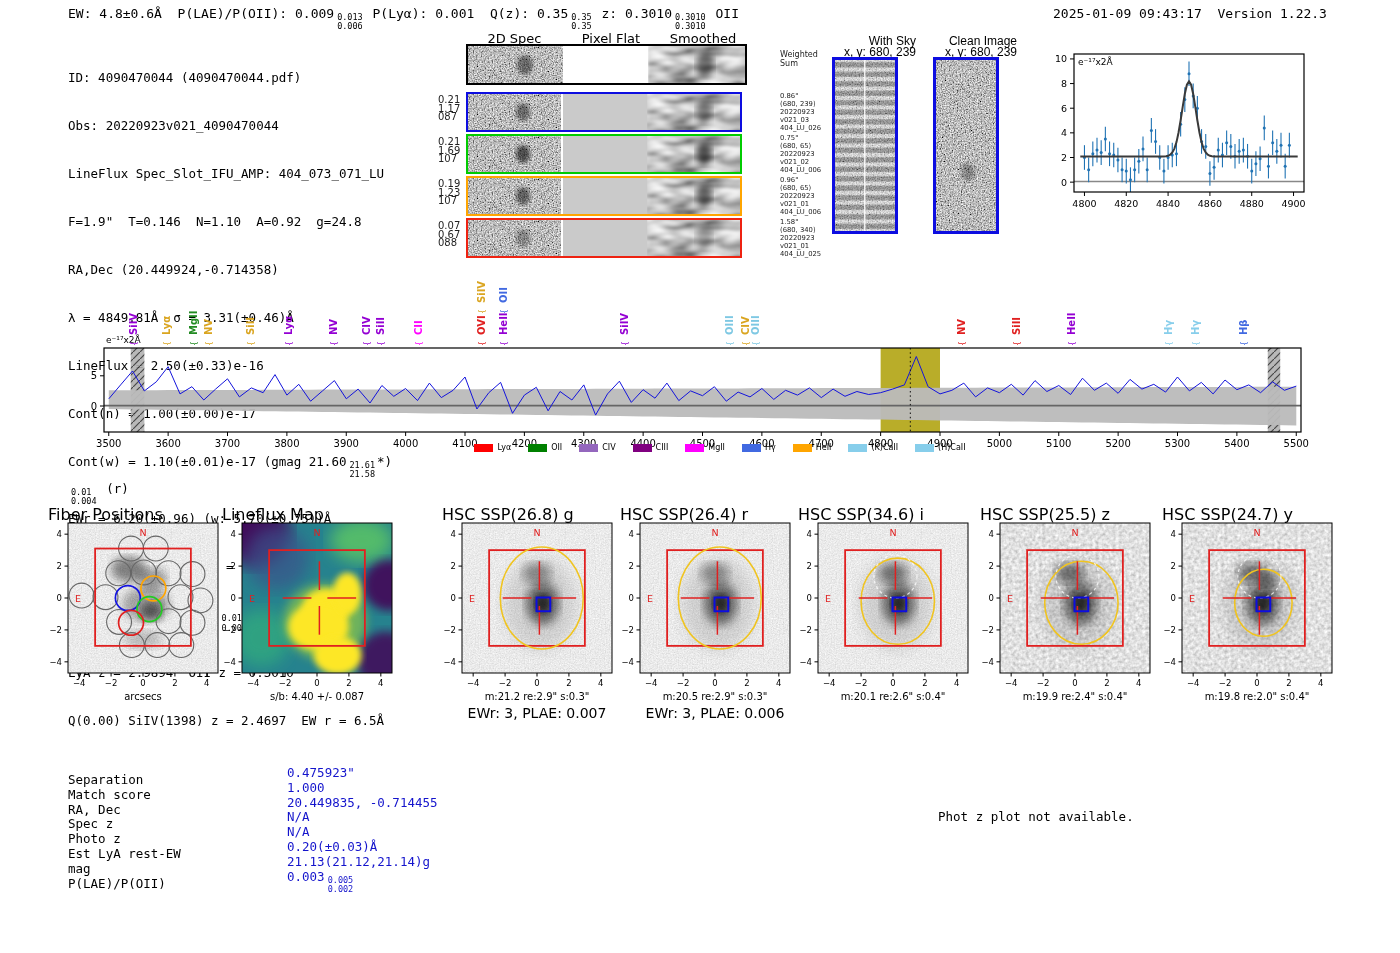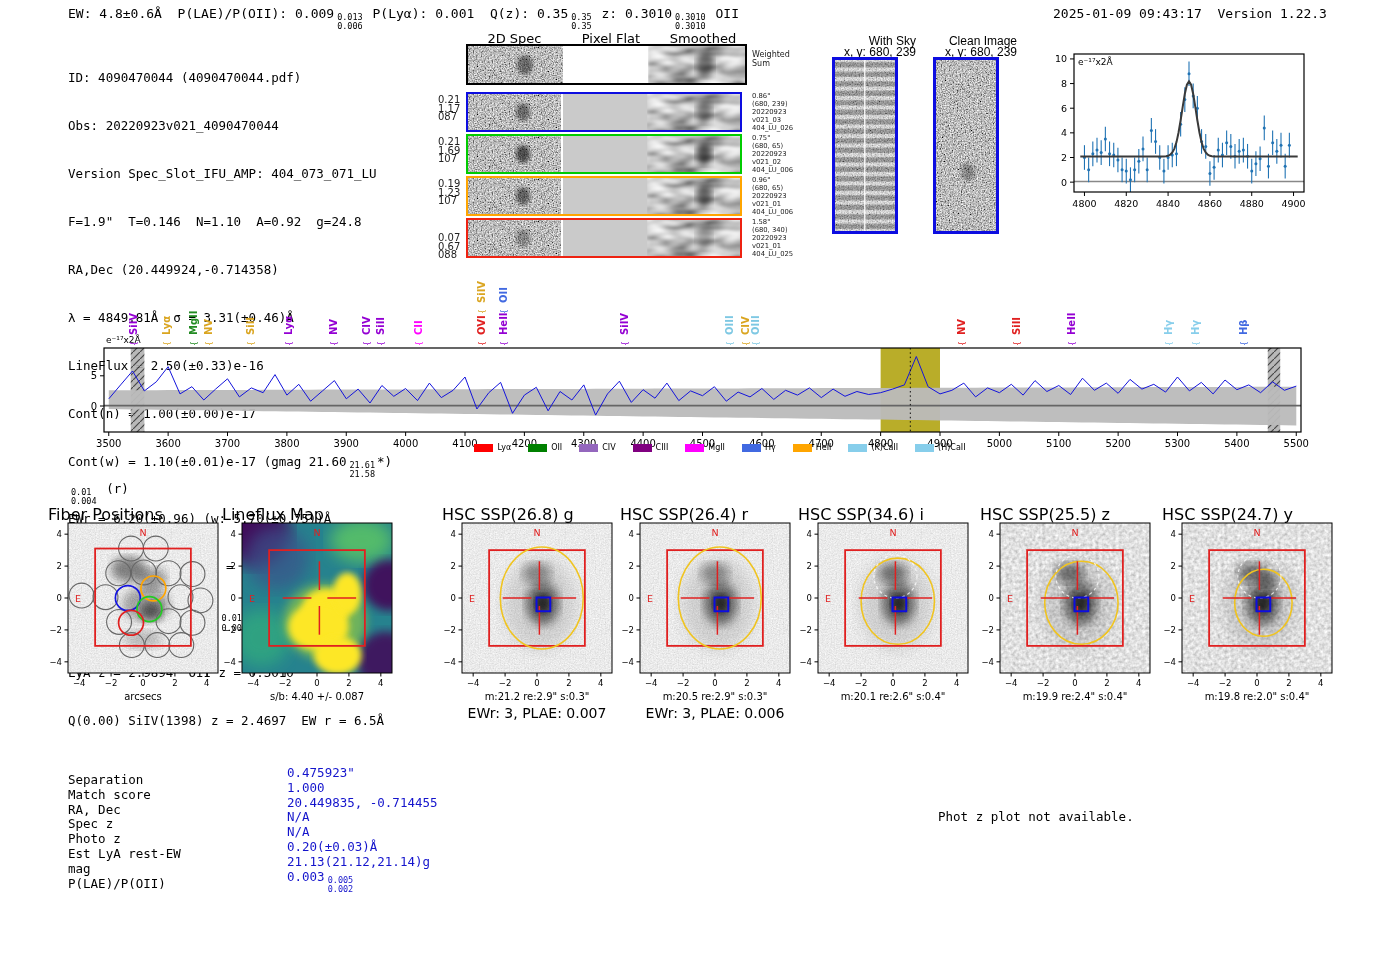--- a/index.html
+++ b/index.html
@@ -9,21 +9,21 @@
   .hdr{font-size:13px;white-space:nowrap;}
   .info{font-size:12.5px;line-height:16px;white-space:pre;}
   .stack{display:inline-flex;flex-direction:column;justify-content:center;
          font-size:8.5px;line-height:1.08;vertical-align:-2px;margin-left:3px;margin-right:2px;}
   .stack span{display:block;}
   .s2dtitle{font-size:13px;text-align:center;font-family:"DejaVu Sans","Liberation Sans",sans-serif;}
   .srow{position:absolute;left:466px;width:272px;height:36px;border:2.5px solid #000;background:#fff;}
   #wsumrow{position:absolute;left:466px;top:44px;width:277px;height:37px;border:2px solid #000;background:#fff;}
   .rowlabL{position:absolute;left:438px;width:24px;font-size:10px;line-height:8.6px;text-align:left;
            color:#222;font-family:"DejaVu Sans","Liberation Sans",sans-serif;}
-  .rowlabR{position:absolute;left:752px;width:60px;font-size:6.8px;line-height:8px;color:#222;
+  .rowlabR{position:absolute;left:780px;width:60px;font-size:6.8px;line-height:8px;color:#222;
            font-family:"DejaVu Sans","Liberation Sans",sans-serif;}
   .paneltitle{font-size:12px;text-align:right;font-family:Liberation Sans, sans-serif;line-height:11px;}
   .bluebox{position:absolute;border:3px solid #0d0de0;background:#fff;}
   .cut{position:absolute;top:505px;width:190px;}
   .cut-title{position:absolute;left:14px;top:0;width:190px;font-size:16px;
              font-family:"DejaVu Sans","Liberation Sans",sans-serif;}
   .cut-xlabel{position:absolute;left:14px;top:186px;width:190px;text-align:center;font-size:10px;
               font-family:"DejaVu Sans","Liberation Sans",sans-serif;}
   .cut-sub{position:absolute;left:14px;top:200px;width:190px;text-align:center;font-size:14px;
            font-family:"DejaVu Sans","Liberation Sans",sans-serif;}
@@ -131,21 +131,21 @@
         <span>0.3010</span>
       </span>&nbsp;<span>OII</span>
   </div>
   <div class="abs hdr" style="left:1053px;top:6px">
     <span>2025-01-09 09:43:17</span>&nbsp;&nbsp;<span>Version 1.22.3</span>
   </div>
 
   <div class="abs info" style="left:68px;top:38px">
     <div>ID: 4090470044 (4090470044.pdf)</div>
     <div>Obs: 20220923v021_4090470044</div>
-    <div>Version Spec_Slot_IFU_AMP: 404_073_071_LU</div>
+    <div>LineFlux Spec_Slot_IFU_AMP: 404_073_071_LU</div>
     <div>F=1.9"  T=0.146  N=1.10  A=0.92  g=24.8</div>
     <div>RA,Dec (20.449924,-0.714358)</div>
     <div>λ = 4849.81Å  σ = 3.31(±0.46)Å</div>
     <div>LineFlux = 2.50(±0.33)e-16</div>
     <div>Cont(n) = 1.00(±0.00)e-17</div>
     <div><span>Cont(w) = 1.10(±0.01)e-17 (gmag 21.60</span><span class="stack"><span>21.61</span><span>21.58</span></span><span>*)</span></div>
     <div>EWr = 6.20(±0.96) (w: 5.70(±0.75))Å</div>
     <div>S/N = 10.4(±1.4)  χ² = 1.1(±0.0)</div>
     <div><span>P(LAE)/P(OII): 0.012</span><span class="stack"><span>0.017</span><span>0.008</span></span></div>
     <div>LyA z = 2.9894  OII z = 0.3010</div>
@@ -227,21 +227,21 @@
         <div>v021_01</div>
         <div>404_LU_006</div>
       </div>
       <div class="srow" style="top: 218px; border-color: rgb(238, 34, 17);"><svg width="272" height="36">
           <rect x="0" y="0" width="93" height="36" filter="url(#noiseD)"></rect>
           <ellipse cx="55" cy="18" rx="7" ry="9" fill="#000" opacity="0.3" filter="url(#b2)"></ellipse>
           <rect x="95" y="0" width="86" height="36" filter="url(#noiseF)"></rect>
           <rect x="184" y="0" width="88" height="36" filter="url(#smoothN)"></rect>
           <ellipse cx="236" cy="18" rx="8" ry="11" fill="#000" opacity="0.35" filter="url(#b3)"></ellipse>
         </svg></div>
-      <div class="rowlabL" style="top: 234px;">
+      <div class="rowlabL" style="top: 222px;">
         <div>0.07</div>
         <div>0.67</div>
         <div>088</div>
       </div>
       <div class="rowlabR" style="top: 218px;">
         <div>1.58"</div>
         <div>(680, 340)</div>
         <div>20220923</div>
         <div>v021_01</div>
         <div>404_LU_025</div>

